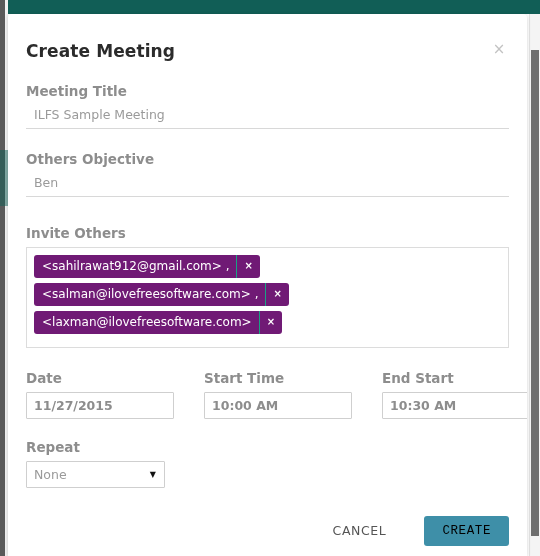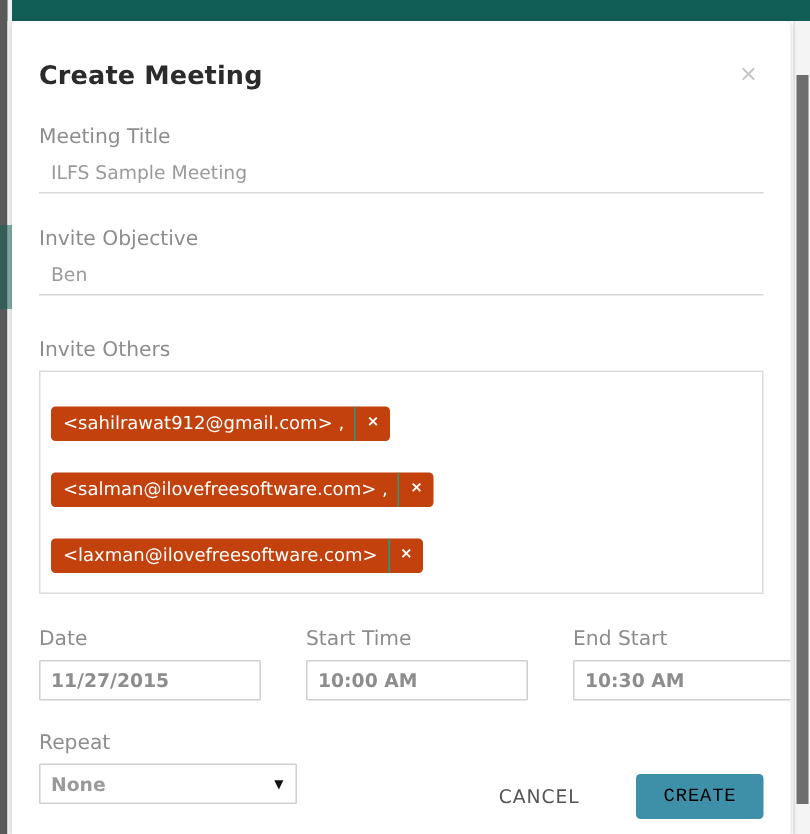--- a/index.html
+++ b/index.html
@@ -114,21 +114,21 @@
     text-align: center;
     cursor: pointer;
     user-select: none;
   }
 
   .field-label {
     font-size: 13.5px;
     color: #8d8d8d;
     margin-top: 22px;
     margin-bottom: 5px;
-    font-weight: normal;
+    font-weight: bold;
   }
 
   .underline-input {
     width: 100%;
     box-sizing: border-box;
     border: none;
     border-bottom: 1px solid #d8d8d8;
     outline: none;
     font-size: 12.5px;
     color: #9a9a9a;
@@ -142,24 +142,24 @@
     margin-top: 6px;
     border: 1px solid #dcdcdc;
     background: #fff;
     padding: 7px 7px 8px 7px;
     min-height: 62px;
     box-sizing: border-box;
   }
   .chip {
     display: inline-flex;
     align-items: stretch;
-    background: #c2410c;
+    background: #701a75;
     color: #ffffff;
     border-radius: 3px;
-    margin: 16px 7px 5px 0;
+    margin: 0 7px 5px 0;
     overflow: hidden;
     font-size: 12px;
     vertical-align: top;
     cursor: default;
   }
   .chip-label {
     padding: 4px 7px 5px 8px;
     white-space: nowrap;
     line-height: 14px;
   }
@@ -205,30 +205,29 @@
 
   .repeat-wrap {
     margin-top: 20px;
   }
   .repeat-wrap .field-label {
     margin-top: 0;
     margin-bottom: 6px;
   }
   .select-box {
     position: relative;
-    width: 172px;
+    width: 139px;
     border: 1px solid #cfcfcf;
     background: #fff;
     border-radius: 1px;
     box-sizing: border-box;
     padding: 5px 7px;
     font-size: 12.5px;
     color: #9a9a9a;
     cursor: pointer;
-    font-weight: bold;
   }
   .select-arrow {
     position: absolute;
     right: 8px;
     top: 50%;
     transform: translateY(-50%);
     font-size: 8px;
     color: #111;
     line-height: 1;
   }
@@ -277,21 +276,21 @@
 
 <div class="modal">
   <div class="modal-inner">
 
     <h1 class="modal-title">Create Meeting</h1>
     <div class="close-icon">×</div>
 
     <div class="field-label">Meeting Title</div>
     <input class="underline-input" type="text" value="ILFS Sample Meeting" style="">
 
-    <div class="field-label">Invite Objective</div>
+    <div class="field-label">Others Objective</div>
     <input class="underline-input" type="text" value="Ben" style="">
 
     <div class="field-label" style="margin-top:28px;">Invite Others</div>
     <div class="chips-box">
 
       <span class="chip">
         <span class="chip-label">&lt;sahilrawat912@gmail.com&gt; ,</span>
         <span class="chip-close">×</span>
       </span>
 

